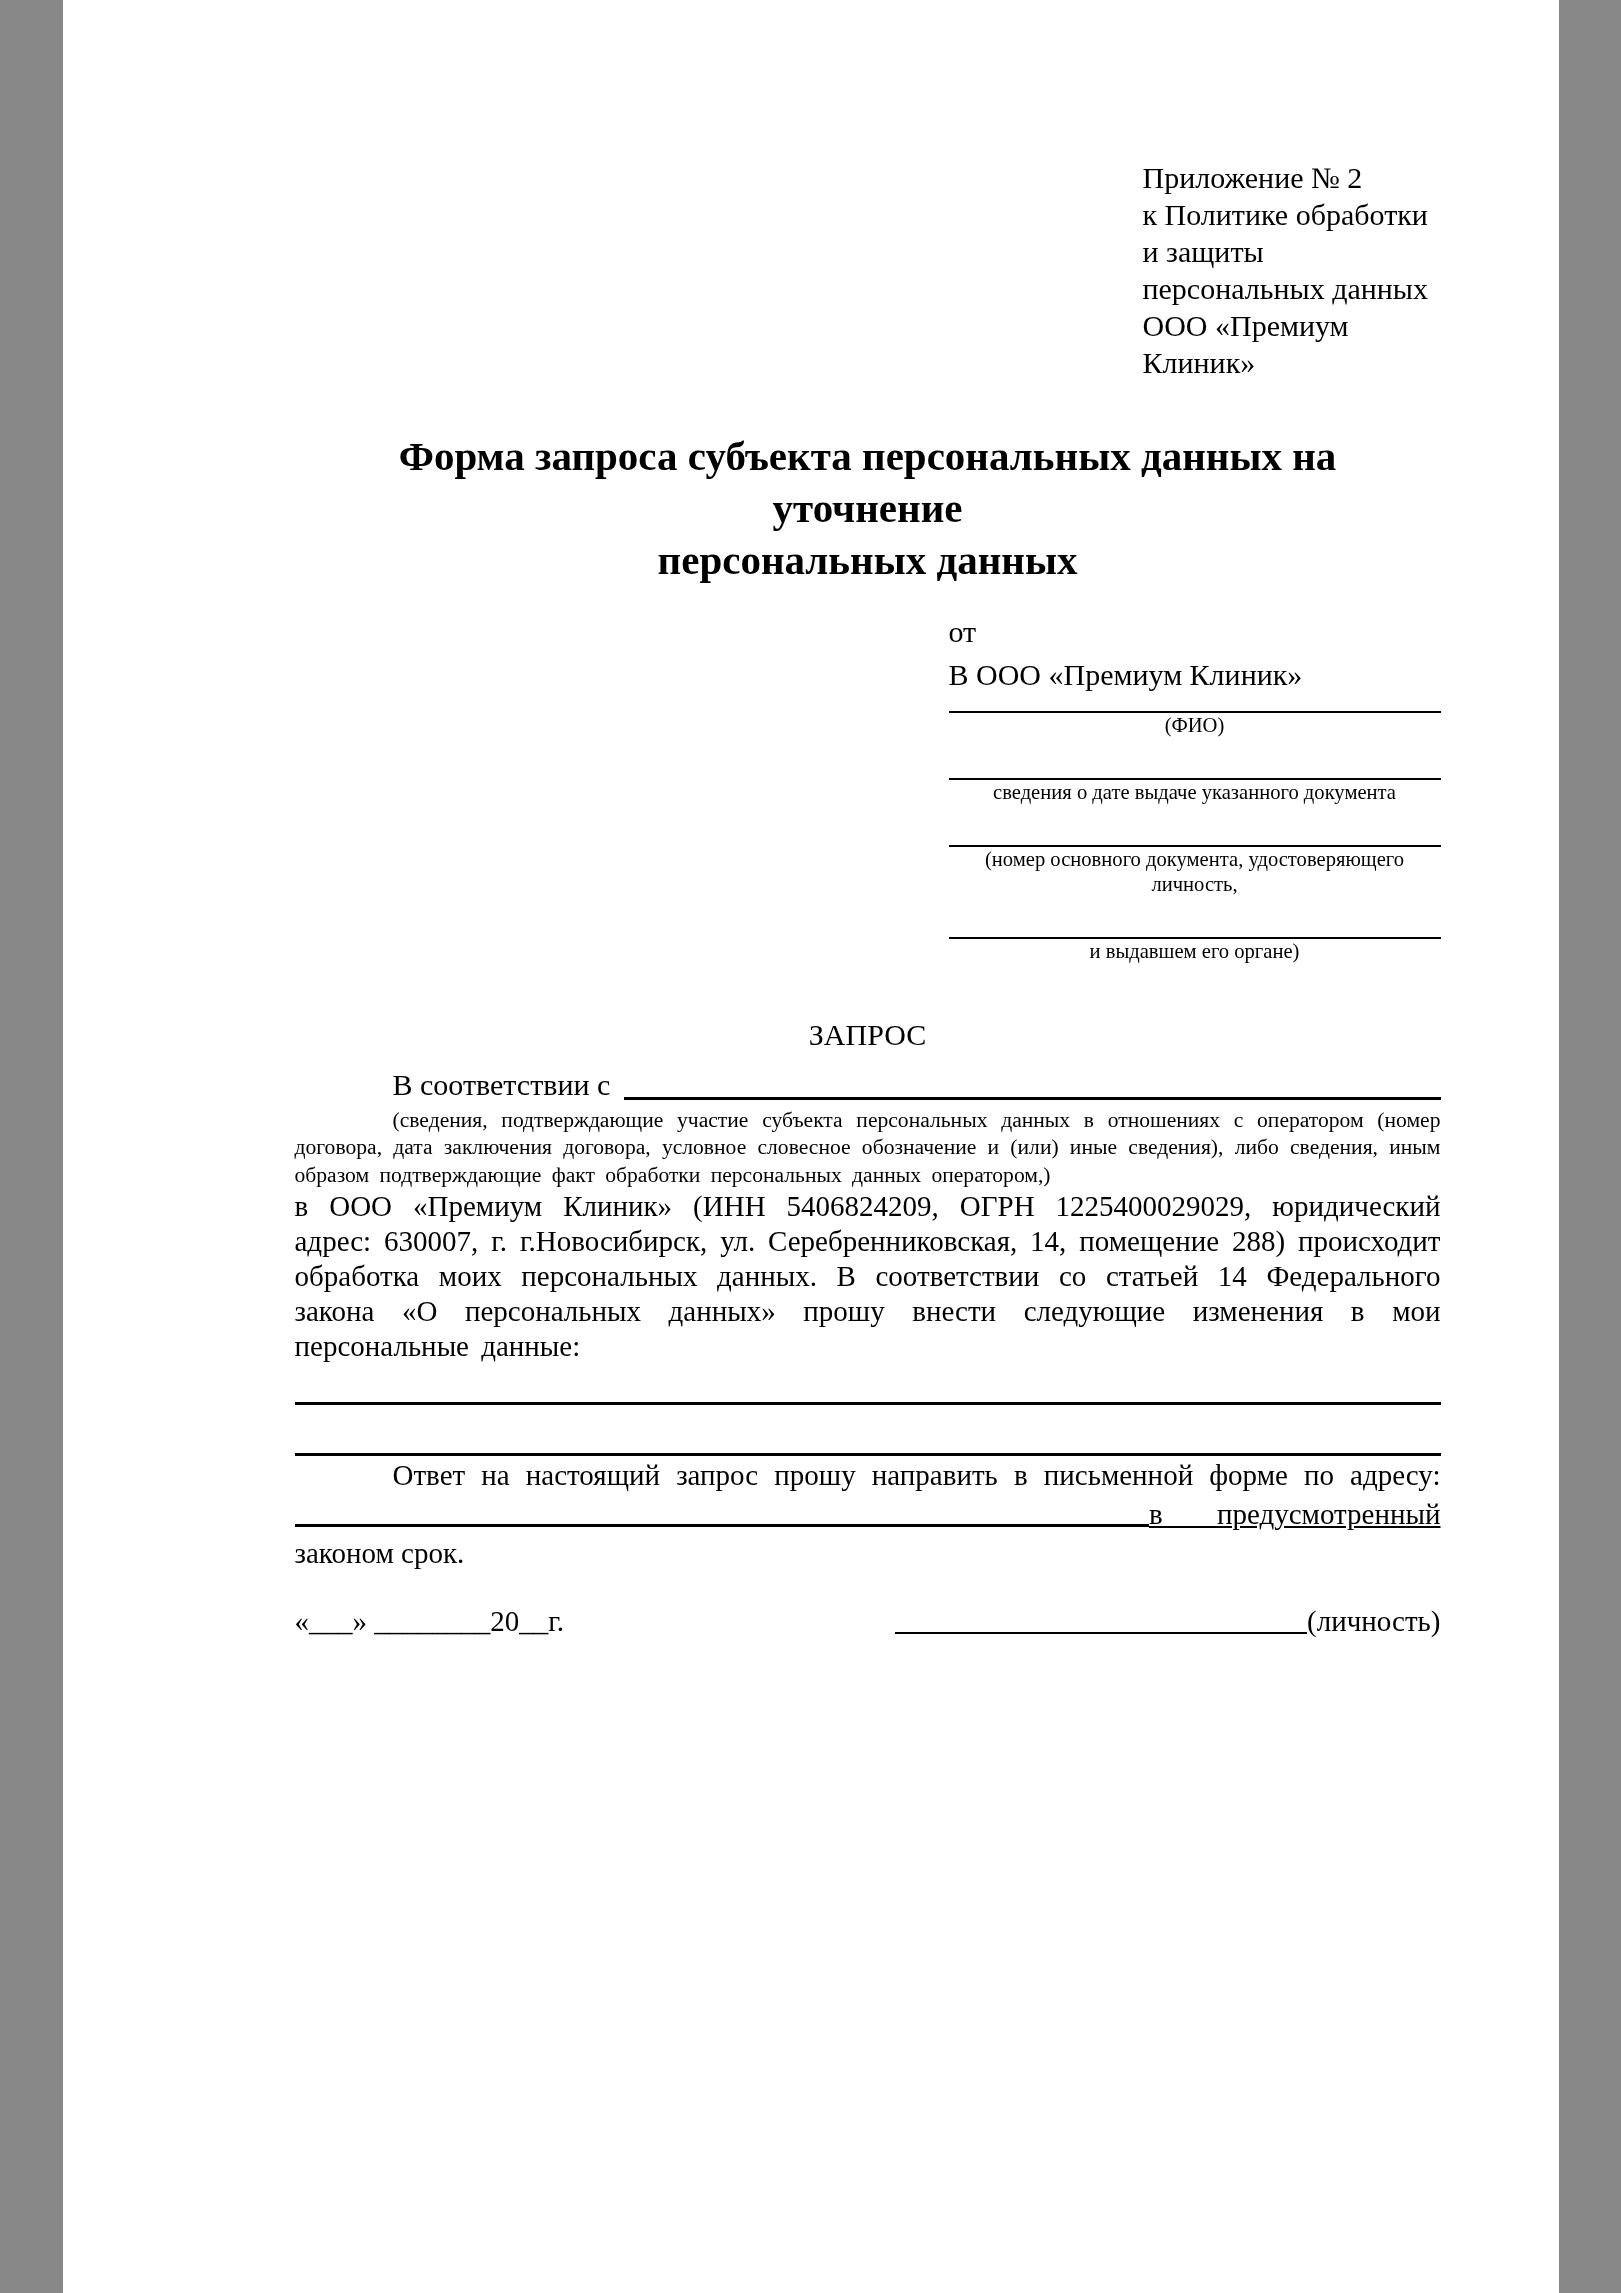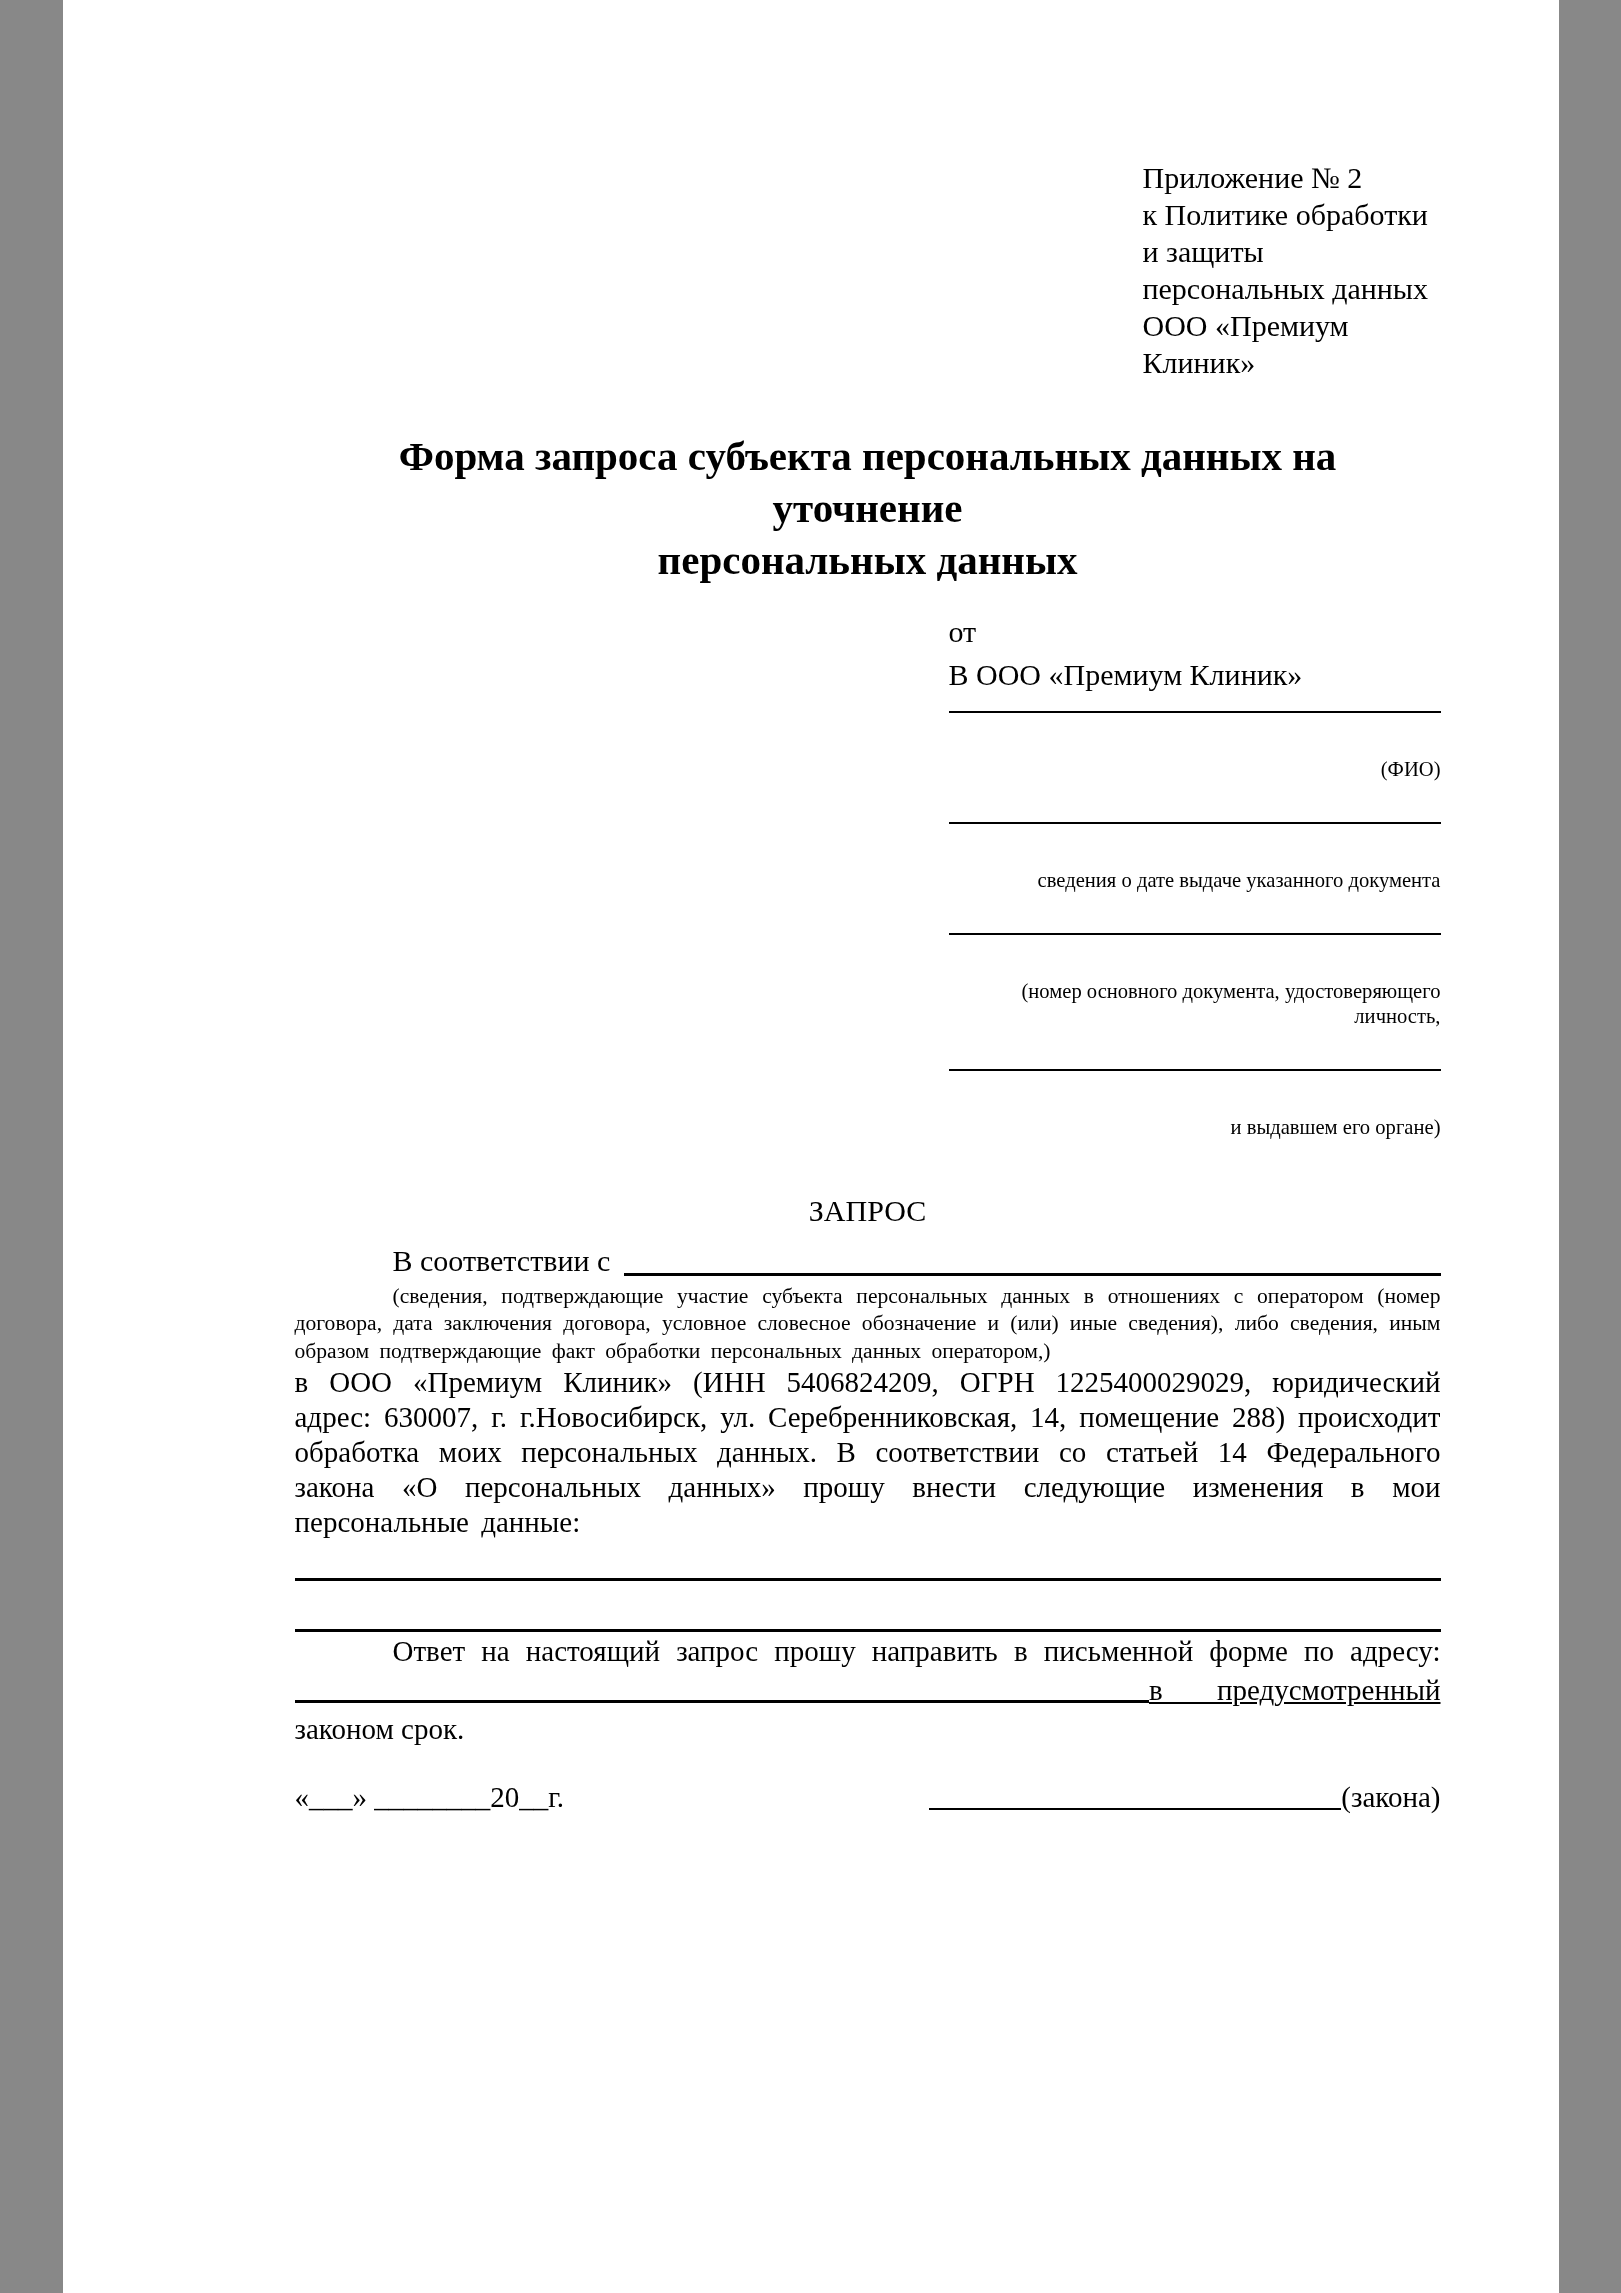--- a/index.html
+++ b/index.html
@@ -25,21 +25,21 @@
     font-weight: bold;
     font-size: 41px;
     line-height: 52px;
   }
   
   .addressee { margin-top: 23.5px; margin-left: 654px; }
   .addr-line { font-size: 30px; line-height: 43px; }
   .wgroup { margin-top: 0; }
   .wgroup + .wgroup { margin-top: 23.5px; }
   .wline { height: 15.7px; border-bottom: 2.9px solid #000; }
-  .wcap { font-size: 20.6px; line-height: 25.5px; text-align: right; margin-top: 44px; }
+  .wcap { font-size: 20.6px; line-height: 25.5px; text-align: center; }
   
   .zapros { margin-top: 51px; text-align: center; font-size: 30px; line-height: 39px; }
   .intro { margin-top: 7.8px; display: flex; align-items: flex-end; font-size: 30px; line-height: 45px; }
   .intro .lead { padding-left: 98px; white-space: nowrap; }
   .intro .fill { flex: 1 1 auto; border-bottom: 3.9px solid #000; margin-left: 13.7px; margin-bottom: 6.9px; }
   .footnote {
     font-size: 21.6px; line-height: 27.4px;
     text-align: justify; text-indent: 98px; word-spacing: 4.9px;
   }
   .bodypar {
@@ -124,18 +124,18 @@
     <span class="fill"></span>
     <span class="suffix">в предусмотренный</span>
   </div>
 
   <div class="tail">законом срок.</div>
 
   <div class="sign-row">
     <span>«___» ________20__г.</span>
     <span class="sign-right">
       <span class="sign-line"></span>
-      <span class="sign-cap">(закона)</span>
+      <span class="sign-cap">(личность)</span>
     </span>
   </div>
 
 </div>
 
 
 </body></html>

